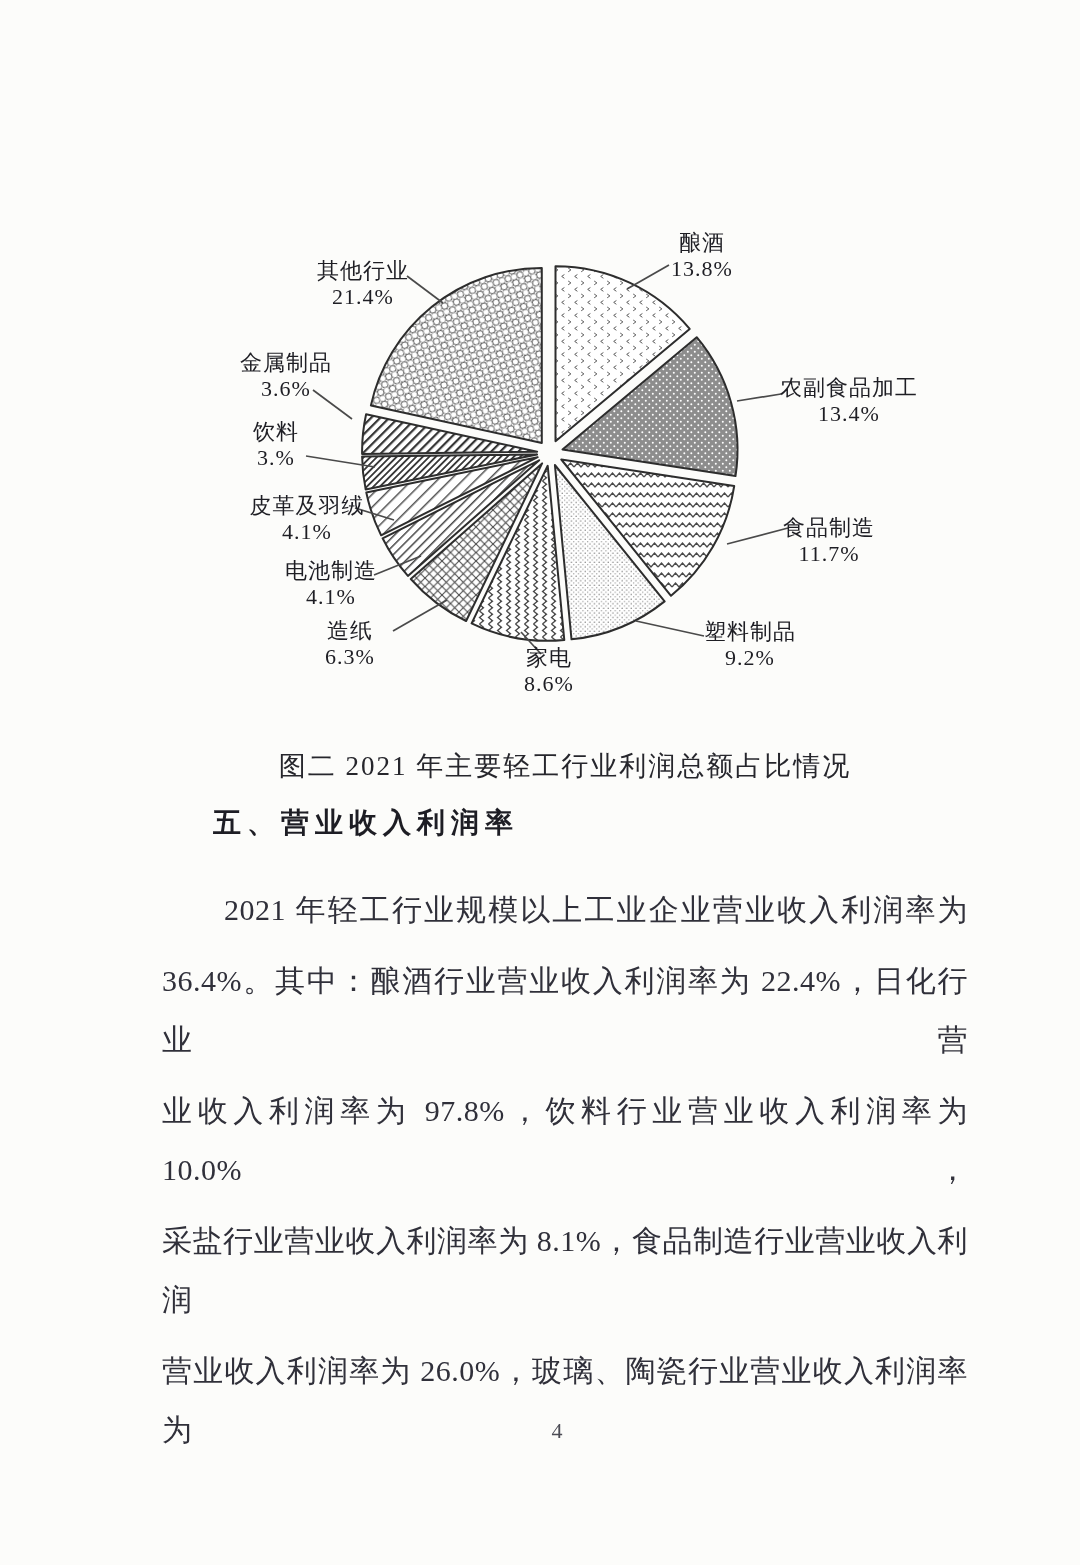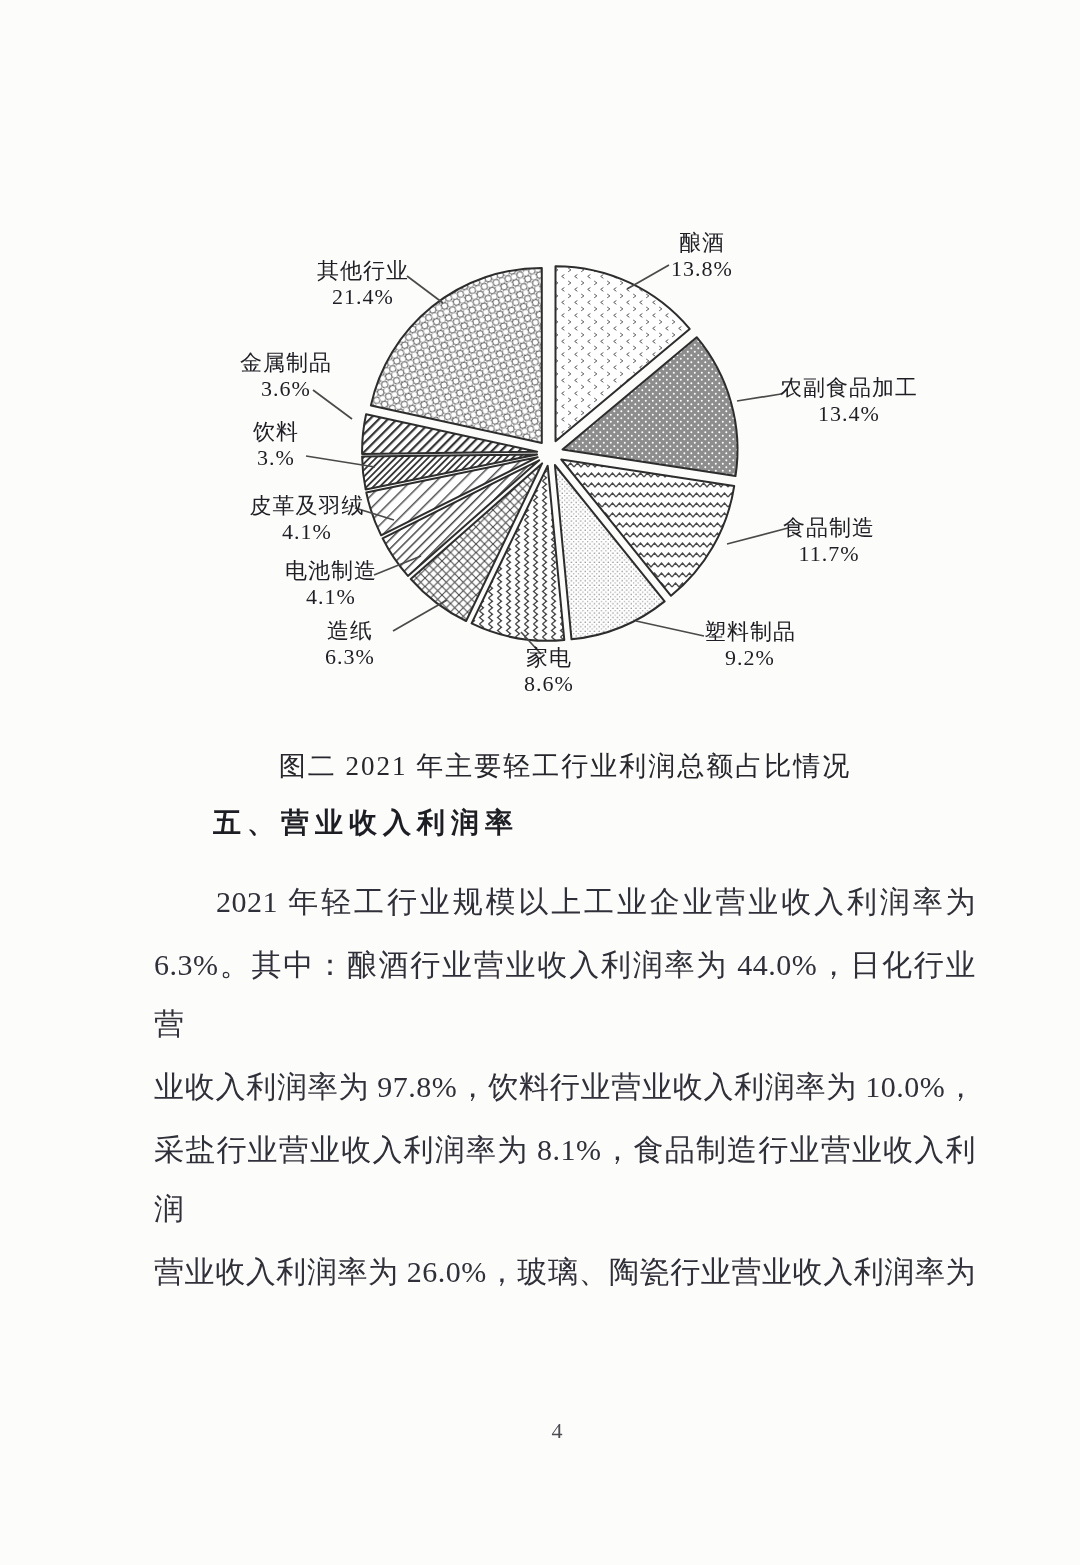--- a/index.html
+++ b/index.html
@@ -30,21 +30,21 @@
   .heading{
     position:absolute;left:213px;top:804px;margin:0;
     font-family:"Liberation Sans","DejaVu Sans",sans-serif;
     font-weight:700;font-size:28px;letter-spacing:6px;color:#1d1d24;text-align:center;
   }
   .body-text{
     position:absolute;left:150px;top:868px;width:830px;
     font-size:30px;color:#30303a;
   }
   .body-text p{
-    margin:4px;line-height:59px;
+    margin:12px;line-height:59px;
     text-align:justify;text-justify:inter-character;
     letter-spacing:0.5px;
   }
   .body-text p.fill{text-align-last:justify;}
   .body-text p.indent{text-indent:62px;}
   .pagenum{
     position:absolute;left:0;top:1418px;width:1080px;
     padding-left:34px;box-sizing:border-box;
     text-align:center;font-size:22px;color:#4c4c55;
   }
@@ -160,21 +160,21 @@
         </g>
     </svg>
   </div>
 
   <div class="caption">图二 2021 年主要轻工行业利润总额占比情况</div>
 
   <h2 class="heading">五、营业收入利润率</h2>
 
   <div class="body-text">
     <p class="fill indent">2021 年轻工行业规模以上工业企业营业收入利润率为</p>
-    <p class="fill">6.3%。其中：酿酒行业营业收入利润率为 44.0%，日化行业营</p>
+    <p class="fill">36.4%。其中：酿酒行业营业收入利润率为 22.4%，日化行业营</p>
     <p class="fill">业收入利润率为 97.8%，饮料行业营业收入利润率为 10.0%，</p>
     <p class="fill">采盐行业营业收入利润率为 8.1%，食品制造行业营业收入利润</p>
     <p class="fill">营业收入利润率为 26.0%，玻璃、陶瓷行业营业收入利润率为</p>
   </div>
 
   <div class="pagenum">4</div>
 
 </div>
 
 </body></html>

